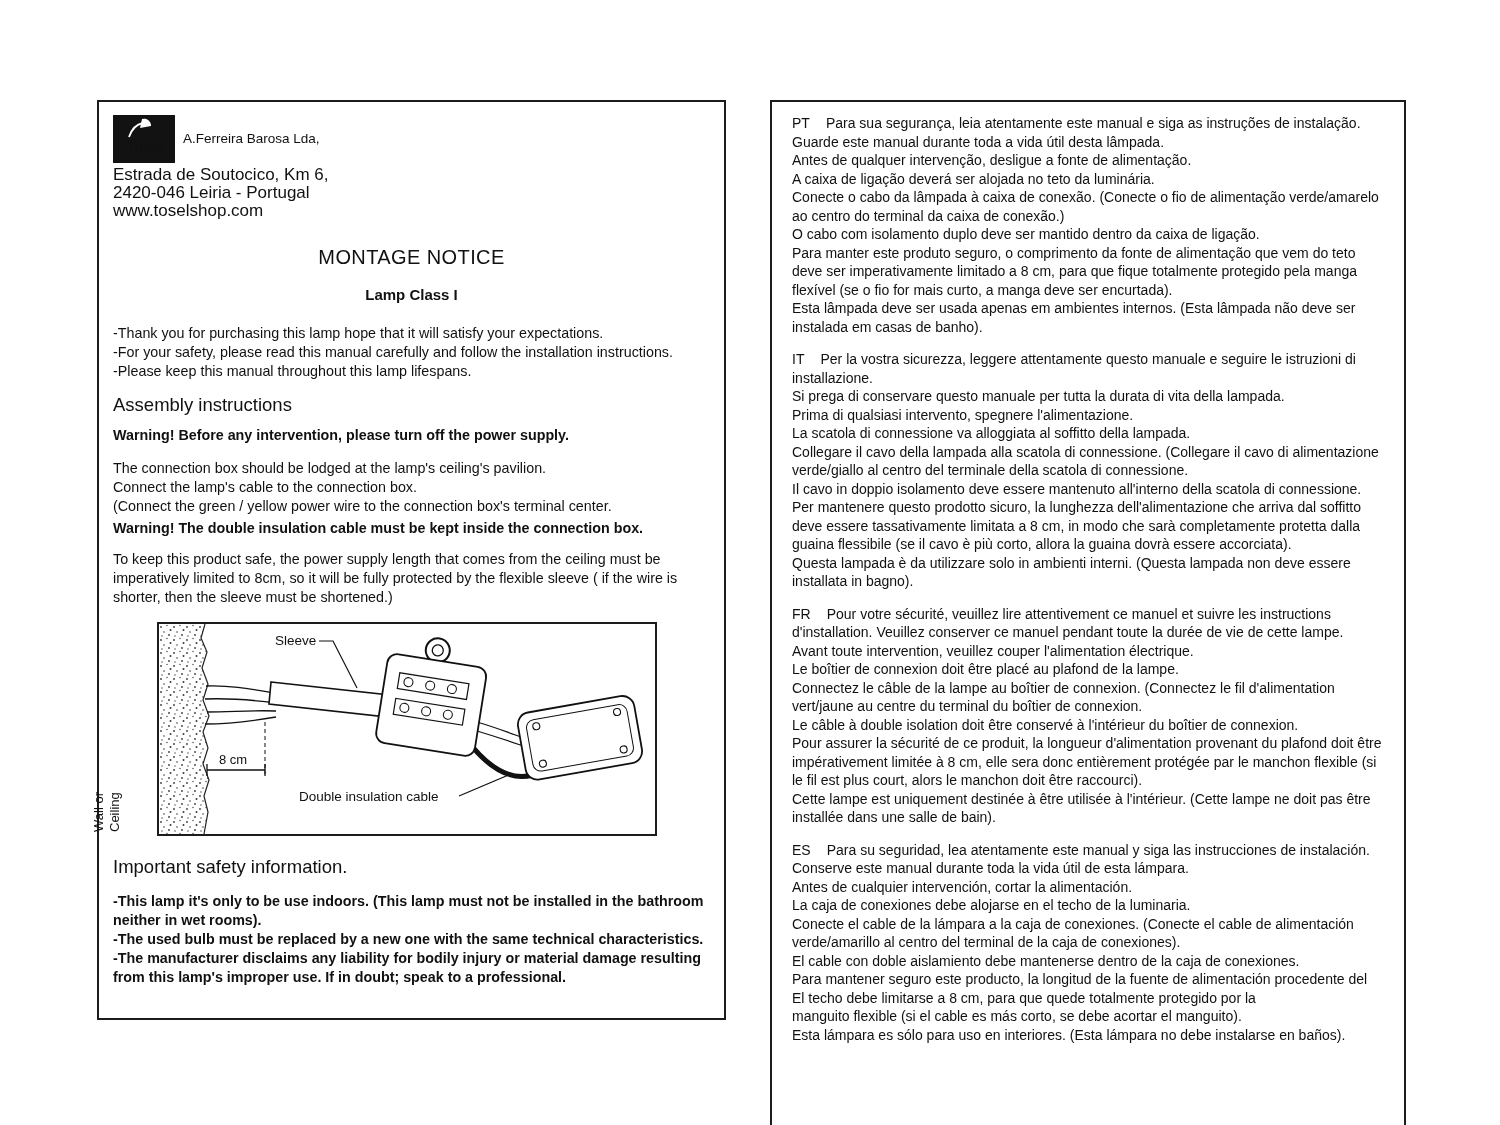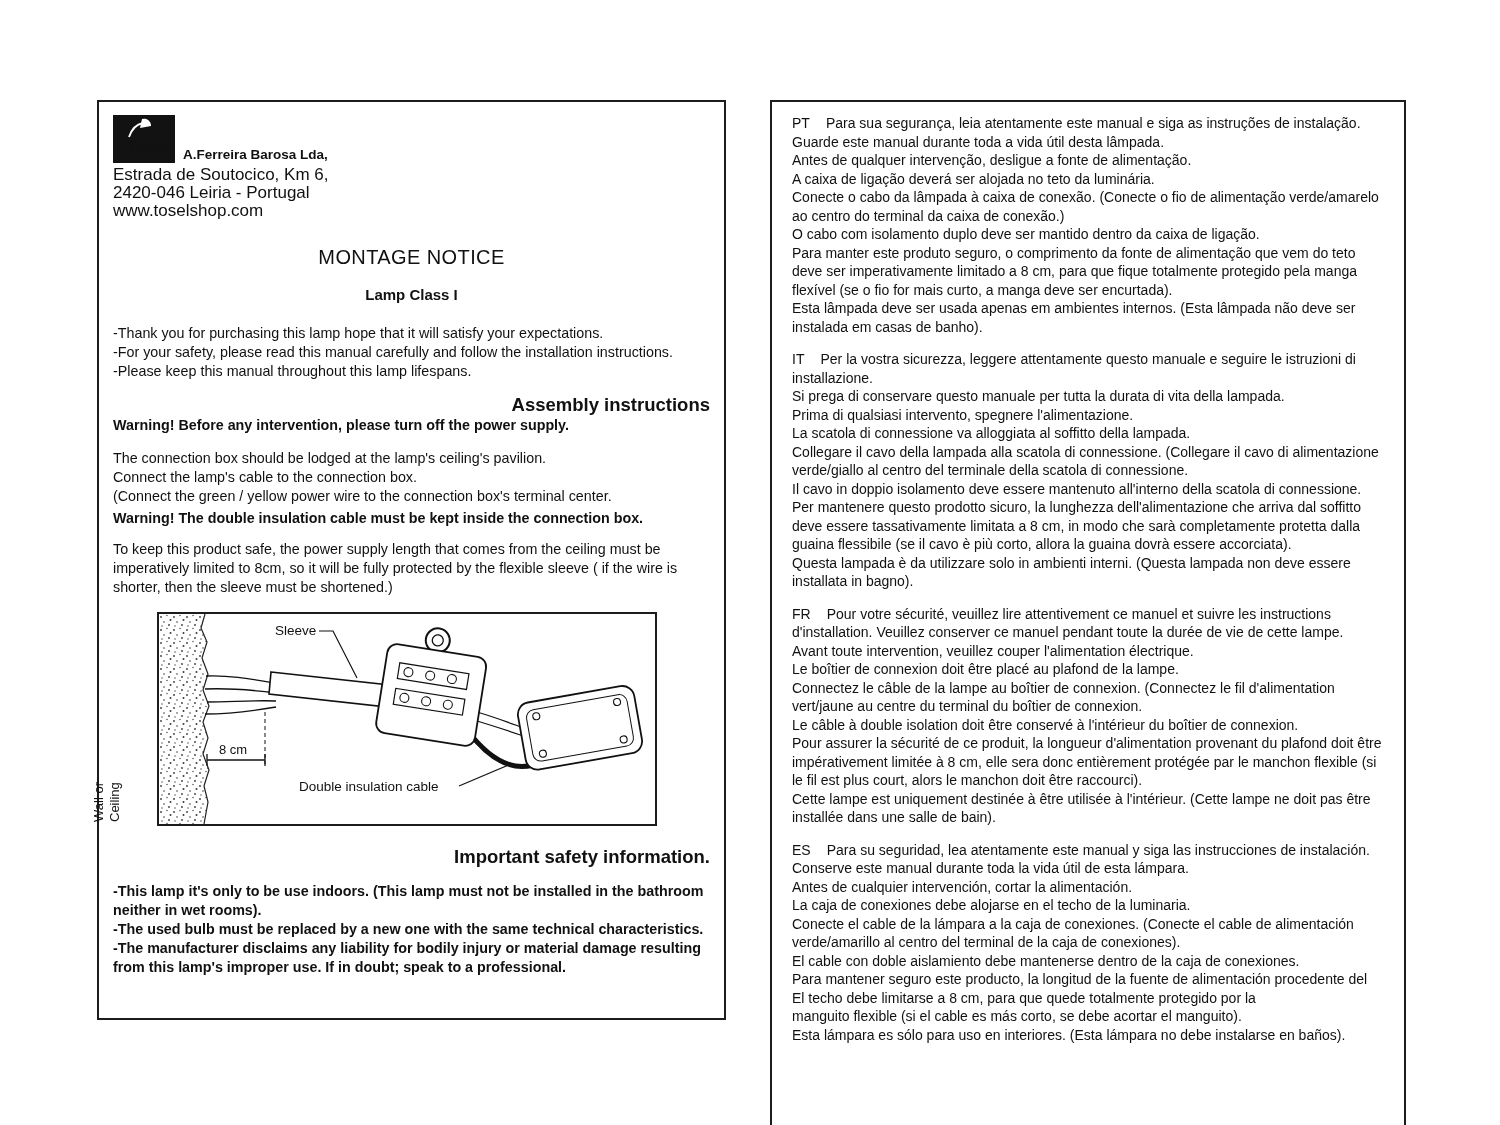--- a/index.html
+++ b/index.html
@@ -2,31 +2,31 @@
 <html><head>
 <meta charset="utf-8">
 <style>
   html,body{margin:0;padding:0;background:#ffffff;}
   .page{position:relative;width:1500px;height:1125px;background:#fff;
         font-family:"Liberation Sans",sans-serif;color:#111;}
   .panel{position:absolute;border:2px solid #1c1c1c;background:#fff;box-sizing:border-box;}
   .panel.left{left:97px;top:100px;width:629px;height:920px;padding:13px 14px;}
   .panel.right{left:770px;top:100px;width:636px;height:1052px;padding:12px 20px;
                font-size:14px;line-height:18.5px;overflow:hidden;}
-  .logo-row{display:flex;align-items:flex-end;gap:8px;font-weight:bold;}
+  .logo-row{display:flex;align-items:center;gap:8px;}
   .logo{display:block;flex:0 0 auto;}
   .company-first{font-size:13.5px;padding-bottom:1px;}
   .company{font-size:17px;line-height:18px;margin-top:3px;}
   .title{font-size:20px;font-weight:400;text-align:center;margin:26px 0 0;letter-spacing:.4px;}
   .subtitle{font-size:15px;font-weight:700;text-align:center;margin:17px 0 0;}
   .block{margin-top:21px;}
   .line{font-size:14.3px;line-height:19px;}
   .bold{font-weight:700;}
-  .heading{font-size:18.5px;font-weight:700;text-align:right;margin:13px 0 0;}
-  .mt10{}
+  .heading{font-size:18.5px;font-weight:400;text-align:left;margin:13px 0 0;}
+  .mt10{margin-top:10px;}
   .mt13{margin-top:3px;}
   .para{margin:12px 0 0;font-size:14.3px;line-height:19px;}
   .diagram-wrap{position:relative;margin:15px 0 0 44px;width:500px;height:214px;
                 border:2px solid #1c1c1c;box-sizing:border-box;background:#fff;}
   .wall-label{position:absolute;left:-36px;bottom:2px;transform:rotate(-90deg);
               transform-origin:left bottom;font-size:13px;line-height:16px;color:#111;}
   .pre{white-space:pre-line;}
   .lang-section{margin:0 0 14px;}
   .lang-code{display:inline-block;margin-right:16px;}
   svg text{font-family:"Liberation Sans",sans-serif;fill:#111;}

